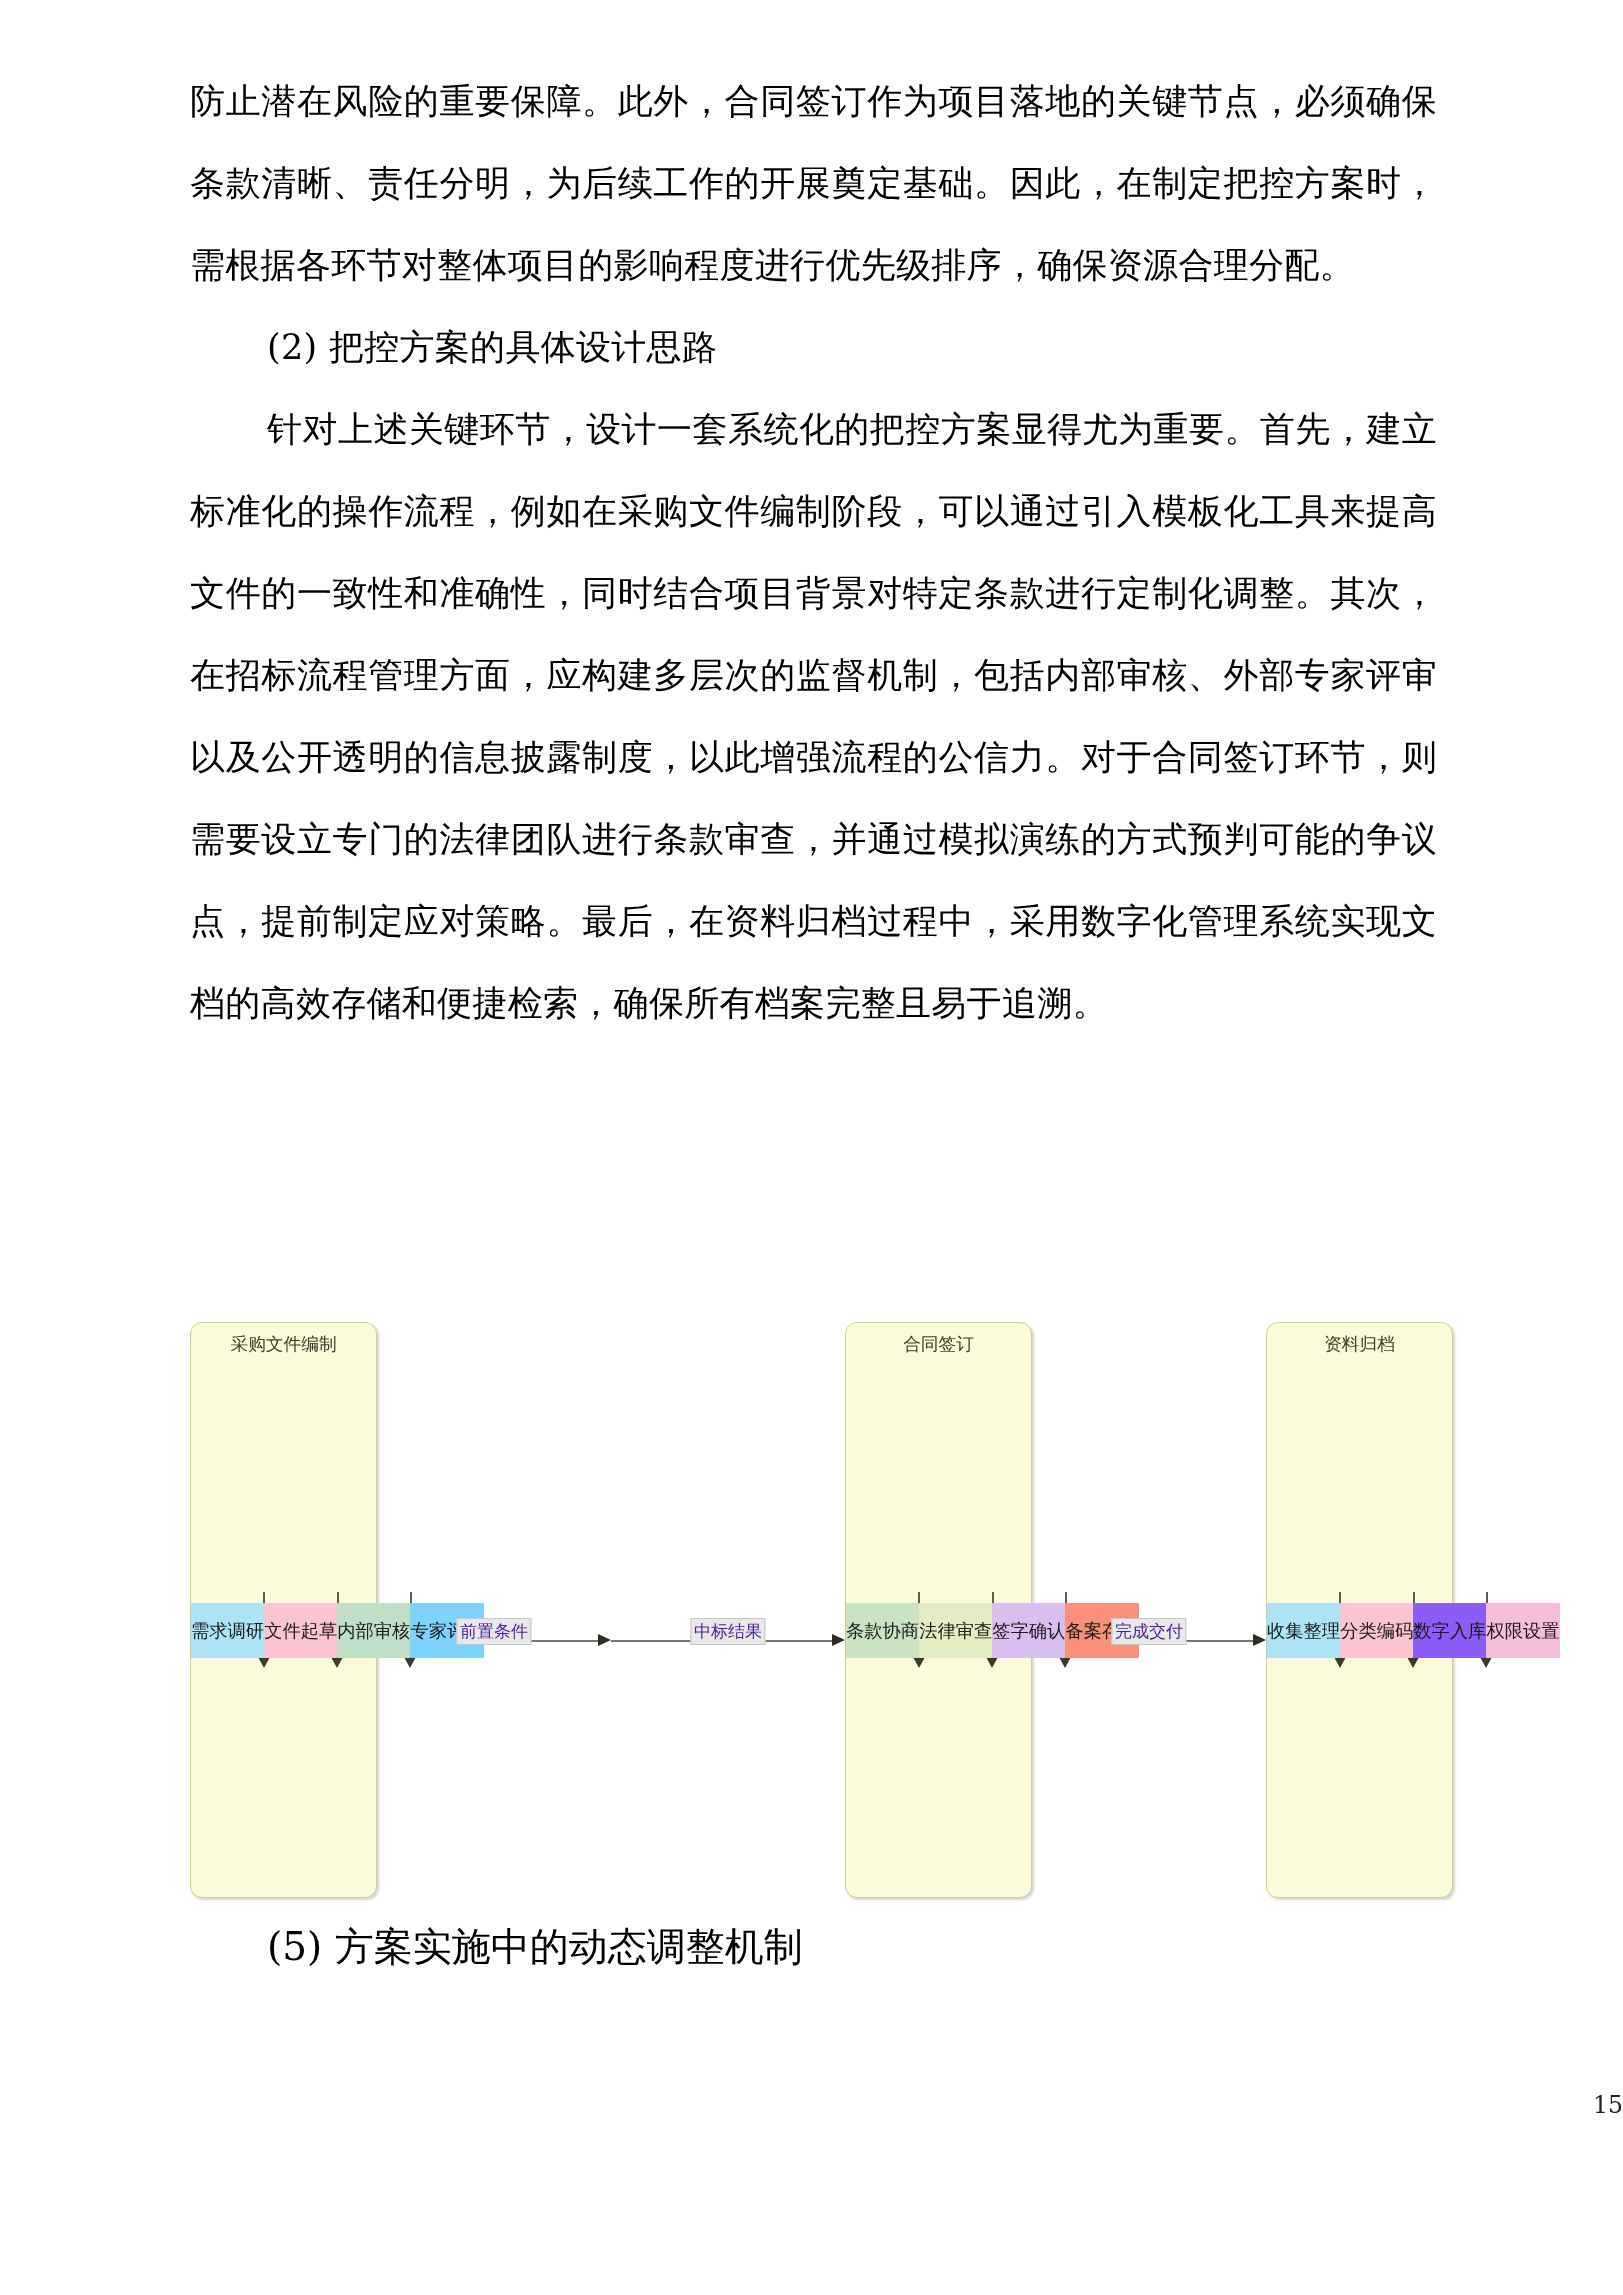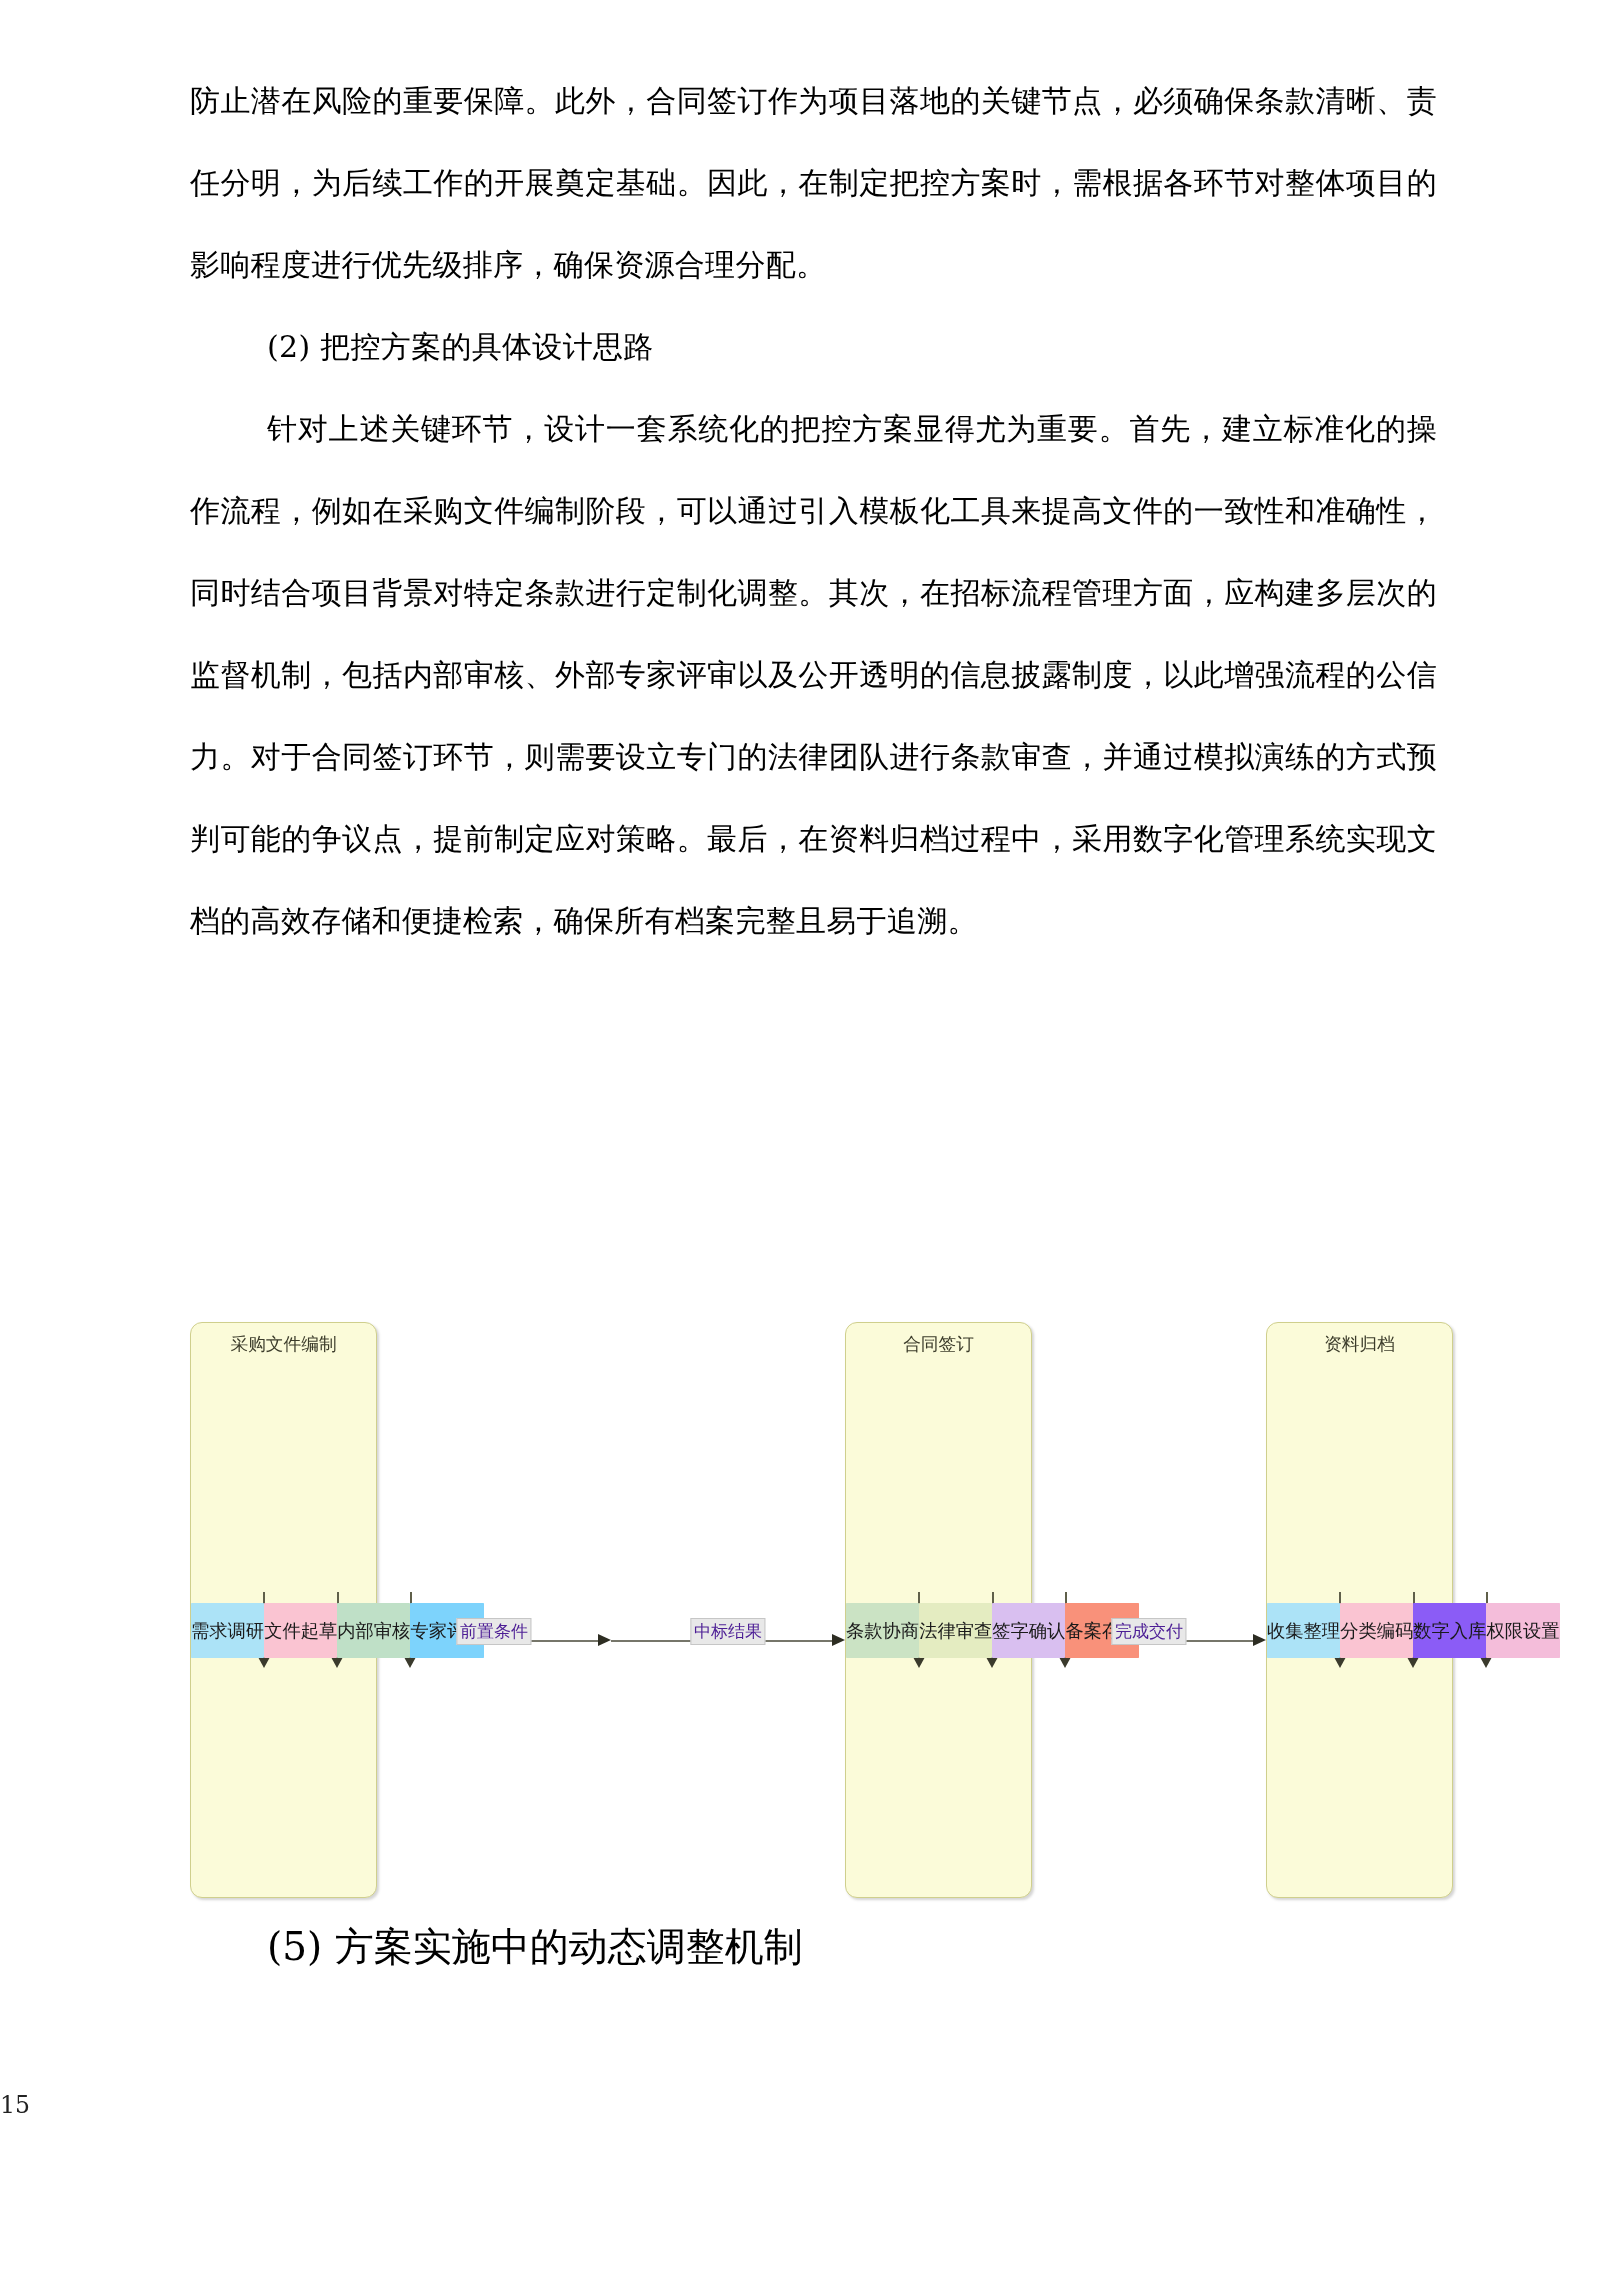--- a/index.html
+++ b/index.html
@@ -22,21 +22,21 @@
     overflow: hidden;
   }
   .content {
     position: absolute;
     left: 190px;
     top: 60px;
     width: 1247px;
   }
   p.body-text {
     margin: 0;
-    font-size: 30px;
+    font-size: 35px;
     line-height: 82px;
     text-align: justify;
     text-align-last: left;
     letter-spacing: 0.3px;
     font-family: "DejaVu Serif", "Liberation Serif", serif;
     font-weight: 500;
   }
   p.indent {
     text-indent: 77px;
   }
@@ -178,21 +178,21 @@
     line-height: 59px;
     font-family: "DejaVu Serif", "Liberation Serif", serif;
     text-indent: 77px;
     font-weight: 500;
   }
   .page-number {
     position: absolute;
     left: 0;
     right: 0;
     top: 2091px;
-    text-align: left;
+    text-align: right;
     font-size: 23.6px;
     font-family: "DejaVu Serif", "Liberation Serif", serif;
     color: #222222;
   }
 </style>
 </head>
 <body>
 
 <div class="page">
 

